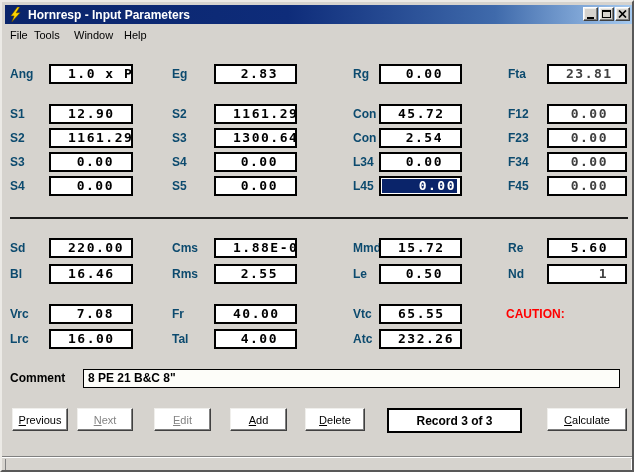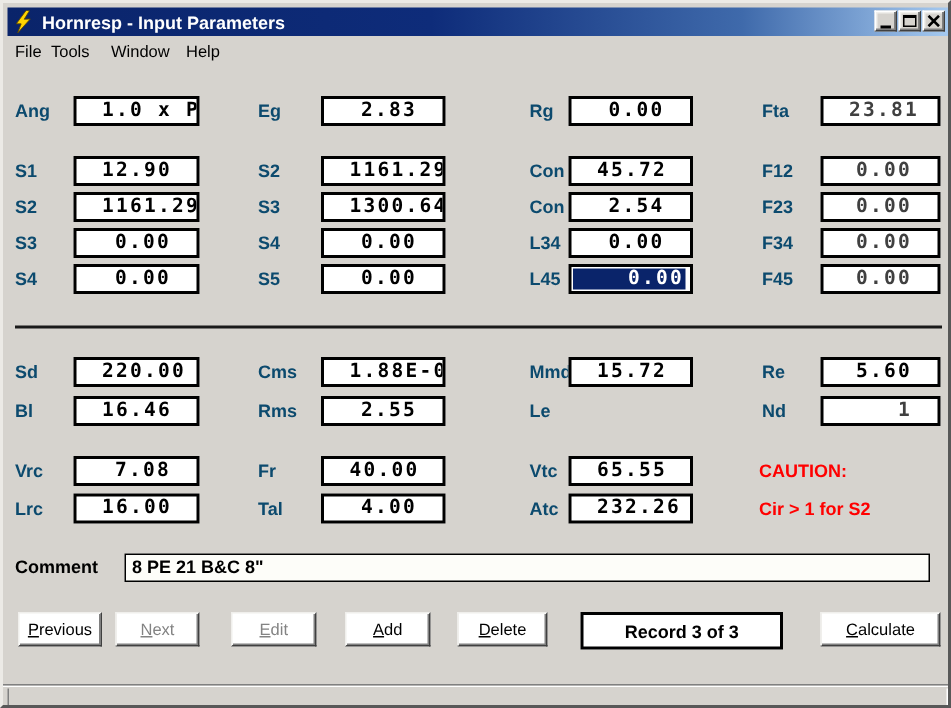--- a/index.html
+++ b/index.html
@@ -248,20 +248,23 @@
 
   <span class="lbl lc1 r7">Bl</span>
   <div class="field fc1 r7">
       <span class="val">16.46</span>
     </div>
   <span class="lbl lc2 r7">Rms</span>
   <div class="field fc2 r7">
       <span class="val">2.55</span>
     </div>
   <span class="lbl lc3 r7">Le</span>
+  <div class="field fc3 r7">
+      <span class="val">0.50</span>
+    </div>
   <span class="lbl lc4 r7">Nd</span>
   <div class="field fc4 r7 disabled">
       <span class="val">1</span>
     </div>
 
   <span class="lbl lc1 r8">Vrc</span>
   <div class="field fc1 r8">
       <span class="val">7.08</span>
     </div>
   <span class="lbl lc2 r8">Fr</span>
@@ -279,21 +282,20 @@
       <span class="val">16.00</span>
     </div>
   <span class="lbl lc2 r9">Tal</span>
   <div class="field fc2 r9">
       <span class="val">4.00</span>
     </div>
   <span class="lbl lc3 r9">Atc</span>
   <div class="field fc3 r9">
       <span class="val">232.26</span>
     </div>
-  <span class="caution r9">Cir &gt; 1 for S2</span>
 
   <span class="comment-lbl">Comment</span>
   <div class="comment-field">8 PE 21 B&amp;C 8"</div>
 
   <div class="btn b-prev">
       <span class="cap">Previous</span>
     </div>
   <div class="btn b-next disabled">
       <span class="cap">Next</span>
     </div>

